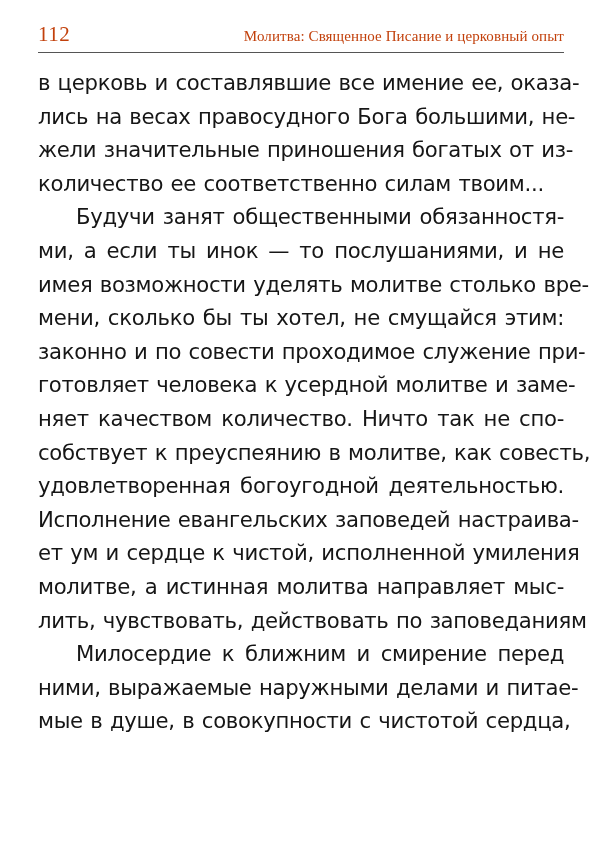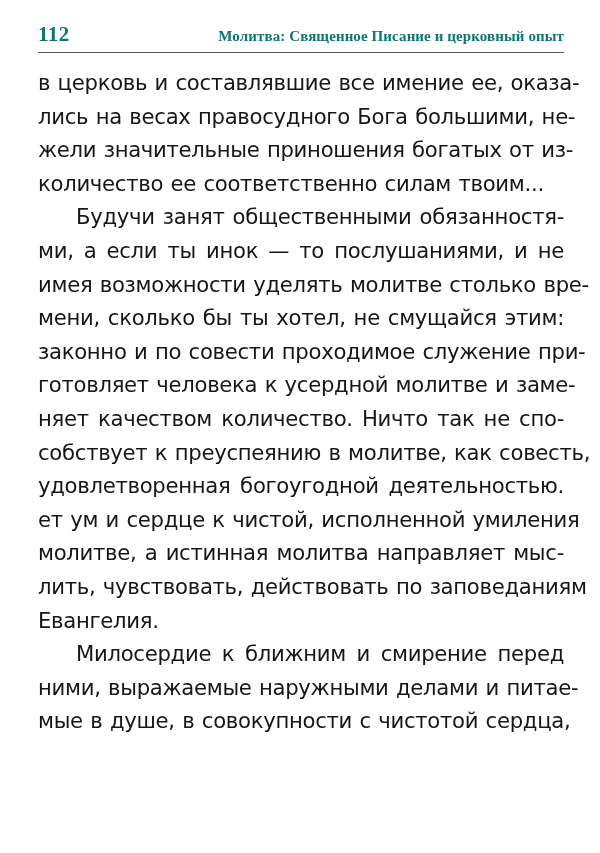--- a/index.html
+++ b/index.html
@@ -19,22 +19,21 @@
       left: 38px;
       top: 22px;
       width: 526px;
     }
     .running-head {
       display: flex;
       justify-content: space-between;
       align-items: baseline;
       height: 28px;
       font-family: "Liberation Serif", "DejaVu Serif", serif;
-      color: #0f766e;
-      font-weight: bold;
+      color: #c2410c;
     }
     .page-number {
       font-size: 21px;
       letter-spacing: 0.5px;
     }
     .running-title {
       font-size: 15px;
       letter-spacing: 0.1px;
     }
     .head-rule {
@@ -87,24 +86,24 @@
     <div>
       <span class="line indent">Будучи занят общественными обязанностя-</span>
       <span class="line">ми, а если ты инок — то послушаниями, и не</span>
       <span class="line">имея возможности уделять молитве столько вре-</span>
       <span class="line">мени, сколько бы ты хотел, не смущайся этим:</span>
       <span class="line">законно и по совести проходимое служение при-</span>
       <span class="line">готовляет человека к усердной молитве и заме-</span>
       <span class="line">няет качеством количество. Ничто так не спо-</span>
       <span class="line">собствует к преуспеянию в молитве, как совесть,</span>
       <span class="line">удовлетворенная богоугодной деятельностью.</span>
+      <span class="line">Исполнение евангельских заповедей настраива-</span>
       <span class="line">ет ум и сердце к чистой, исполненной умиления</span>
       <span class="line">молитве, а истинная молитва направляет мыс-</span>
       <span class="line">лить, чувствовать, действовать по заповеданиям</span>
-      <span class="line last">Евангелия.</span>
     </div>
 
     <div>
       <span class="line indent">Милосердие к ближним и смирение перед</span>
       <span class="line">ними, выражаемые наружными делами и питае-</span>
       <span class="line">мые в душе, в совокупности с чистотой сердца,</span>
 
     </div>
   </div>
 </div>

